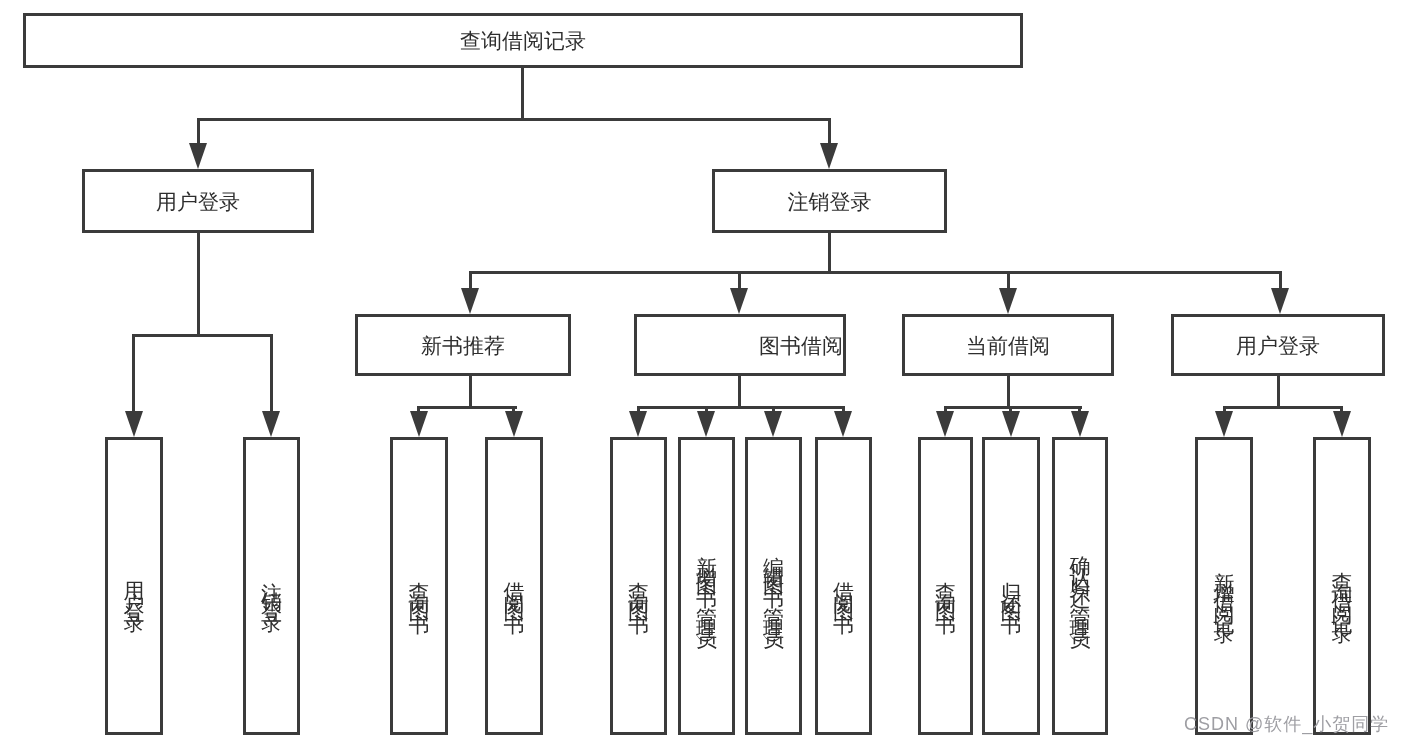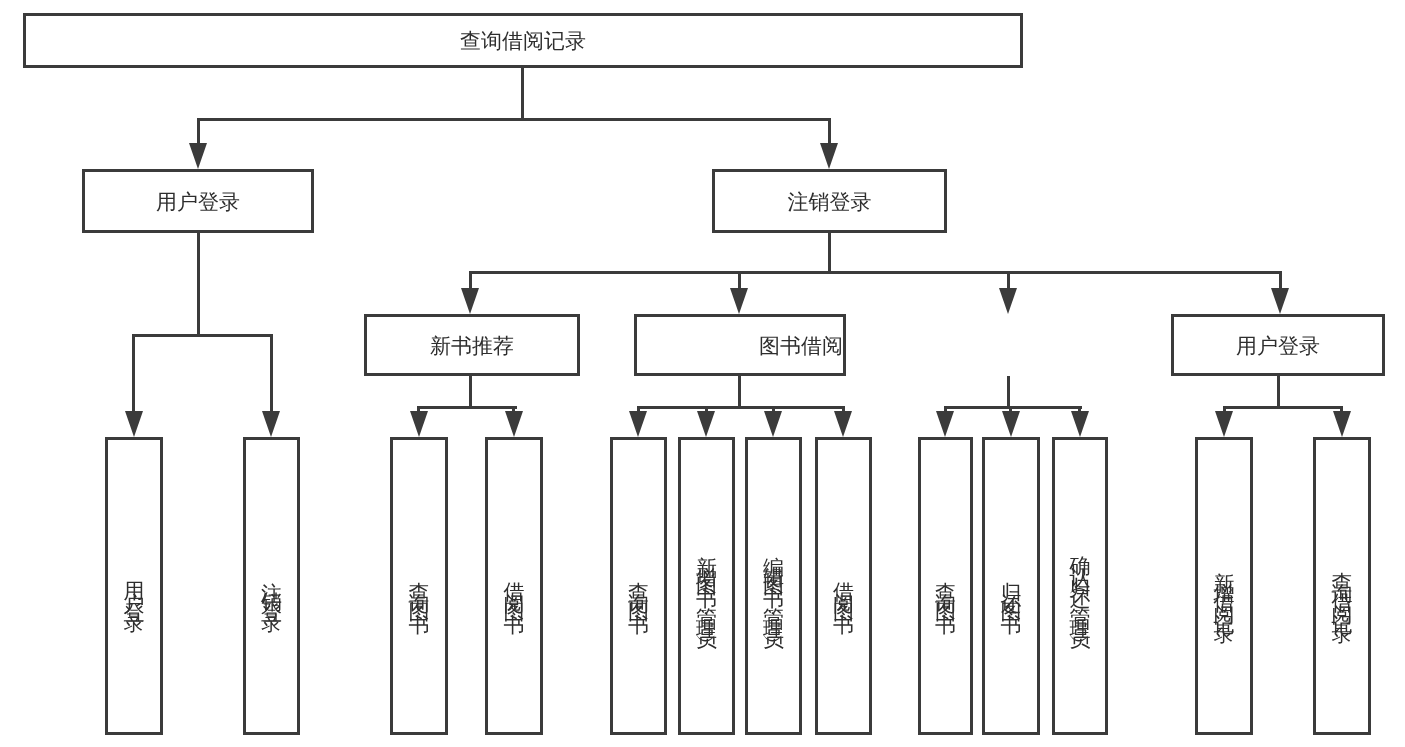--- a/index.html
+++ b/index.html
@@ -85,25 +85,28 @@
   <div class="hl" style="left:469px;top:271px;width:813px;height:3px;"></div>
   <div class="vl" style="left:469px;top:271px;width:3px;height:20px;"></div>
   <div class="vl" style="left:738px;top:271px;width:3px;height:20px;"></div>
   <div class="vl" style="left:1007px;top:271px;width:3px;height:20px;"></div>
   <div class="vl" style="left:1279px;top:271px;width:3px;height:20px;"></div>
   <div class="arrow" style="left:461px;top:288px;"></div>
   <div class="arrow" style="left:730px;top:288px;"></div>
   <div class="arrow" style="left:999px;top:288px;"></div>
   <div class="arrow" style="left:1271px;top:288px;"></div>
 
-  <div class="box" style="left:364px;top:314px;width:216px;height:62px;">
+  <div class="box" style="left:355px;top:314px;width:216px;height:62px;">
     <span>新书推荐</span>
   </div>
   <div class="box" style="left:634px;top:314px;width:212px;height:62px;justify-content:flex-end;">
     <span>图书借阅</span>
+  </div>
+  <div class="box" style="left:902px;top:314px;width:212px;height:62px;">
+    <span>当前借阅</span>
   </div>
   <div class="box" style="left:1171px;top:314px;width:214px;height:62px;">
     <span>用户登录</span>
   </div>
 
   <div class="vl" style="left:469px;top:376px;width:3px;height:33px;"></div>
   <div class="hl" style="left:417px;top:406px;width:100px;height:3px;"></div>
   <div class="vl" style="left:417px;top:406px;width:3px;height:8px;"></div>
   <div class="vl" style="left:512px;top:406px;width:3px;height:8px;"></div>
   <div class="arrow" style="left:410px;top:411px;"></div>
@@ -173,14 +176,15 @@
     <span>确认归还（管理员）</span>
   </div>
 
   <div class="box leaf" style="left:1195px;top:437px;width:58px;height:298px;">
     <span>新增借阅记录</span>
   </div>
   <div class="box leaf" style="left:1313px;top:437px;width:58px;height:298px;">
     <span>查询借阅记录</span>
   </div>
 
+  <div class="watermark">CSDN @软件_小贺同学</div>
 
 </div>
 
 </body></html>

